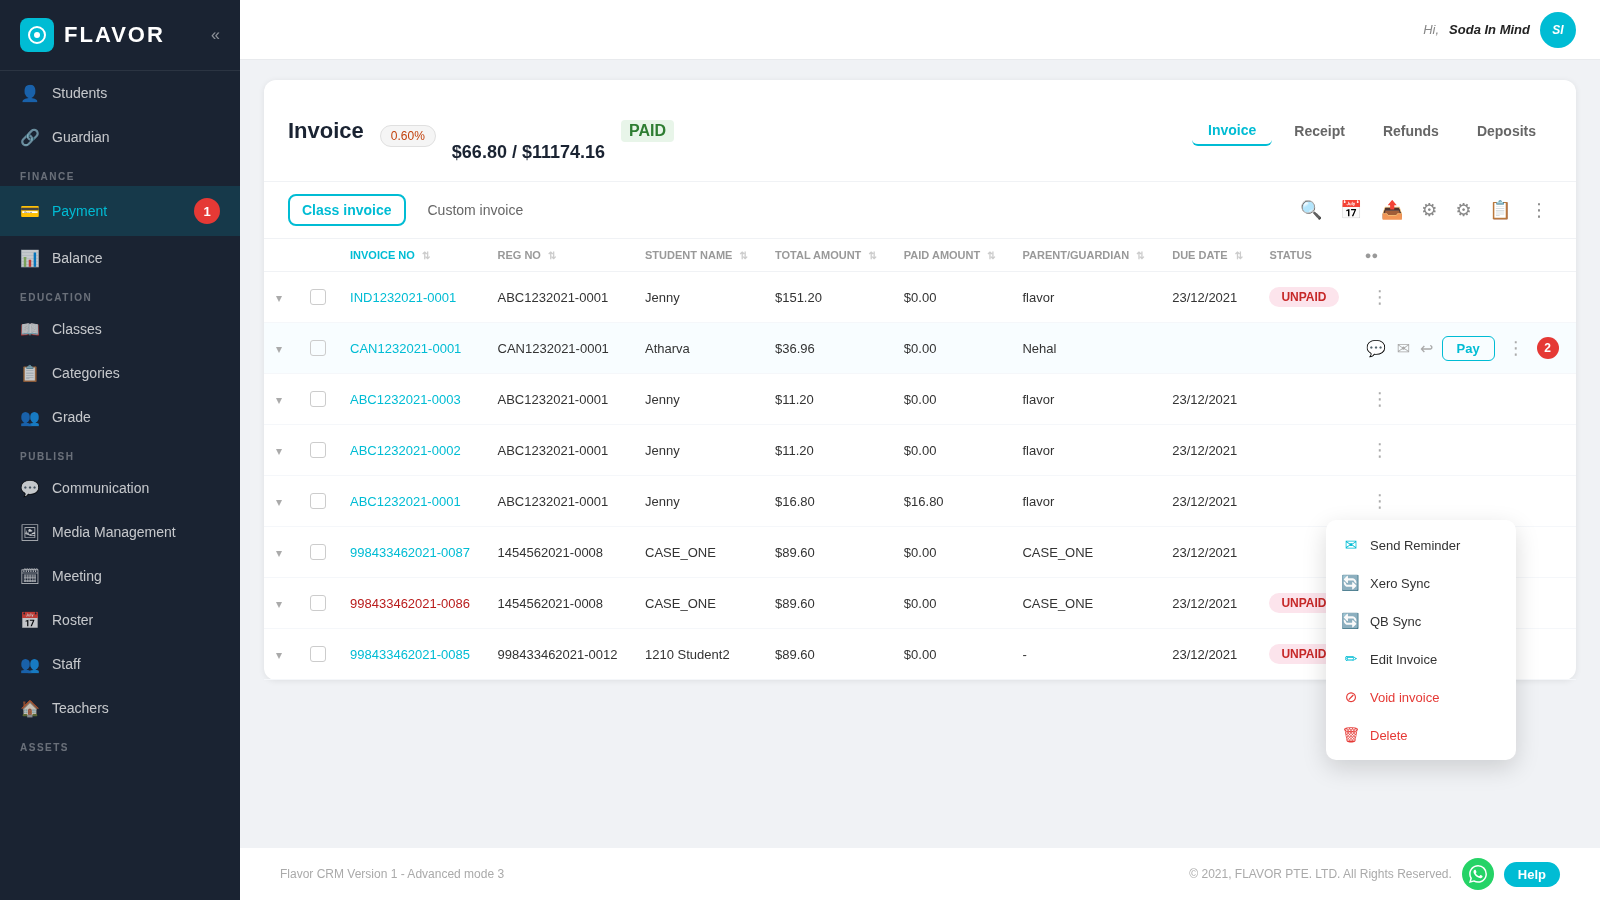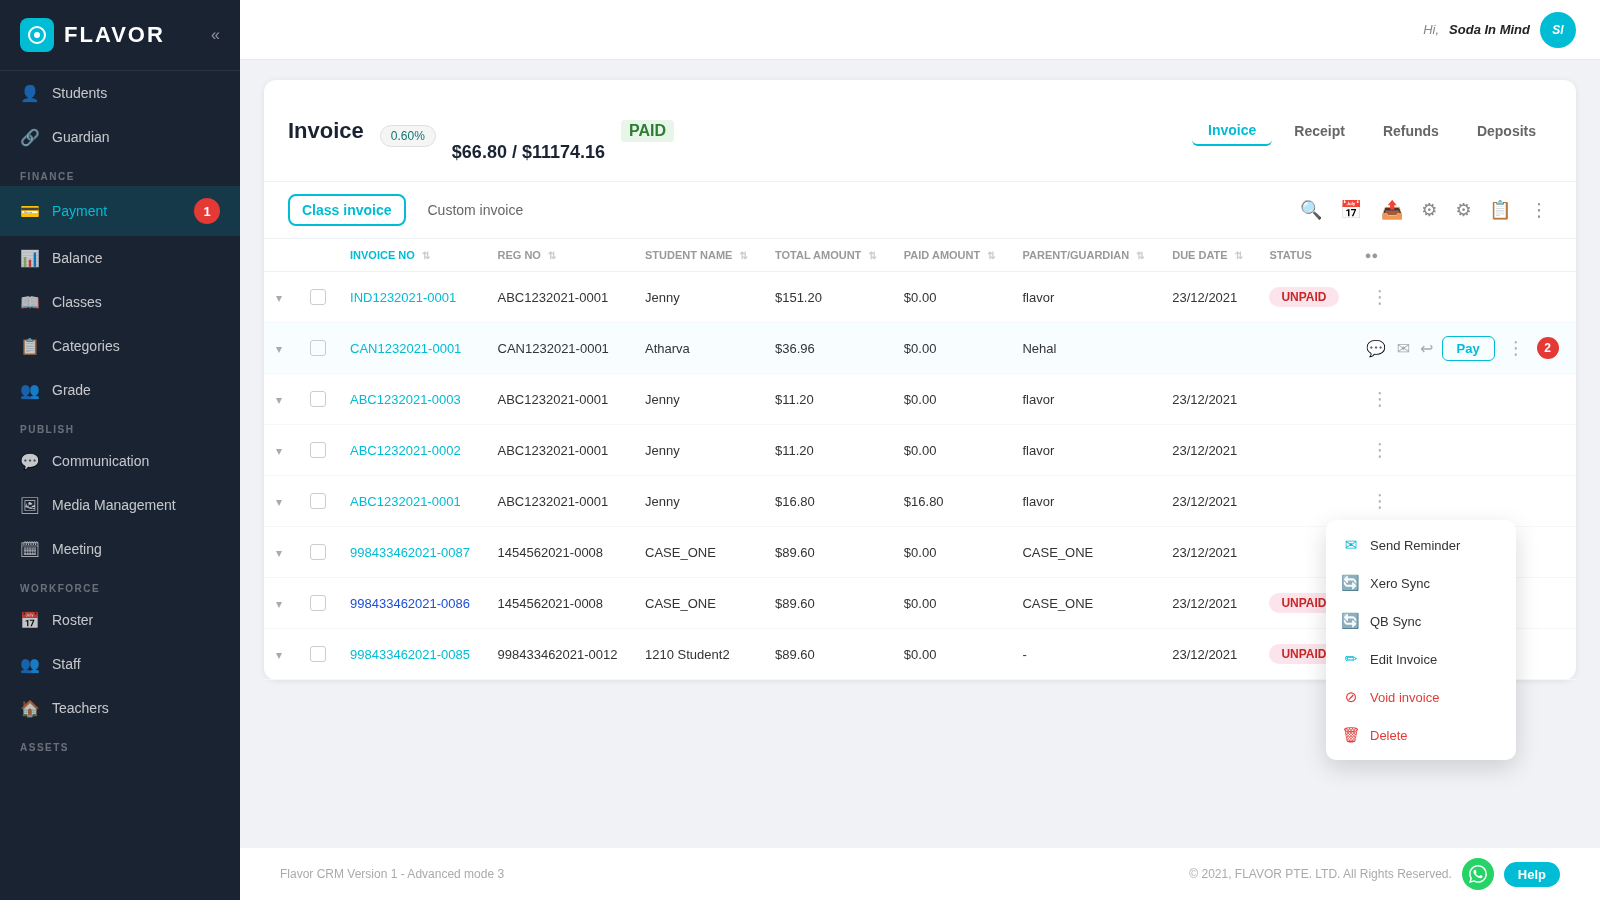--- a/index.html
+++ b/index.html
@@ -30,21 +30,21 @@
 
     
     .content { flex: 1; padding: 20px 24px; overflow: auto; }
 
     
     .invoice-card { background: #fff; border-radius: 12px; overflow: visible; box-shadow: 0 1px 6px rgba(0,0,0,0.08); }
 
     
     .invoice-header { display: flex; align-items: center; gap: 16px; padding: 18px 24px; border-bottom: 1px solid #f0f2f5; }
     .invoice-title { font-size: 22px; font-weight: 700; color: #1a2332; }
-    .percent-badge { background: #f5f5f5; border: 1px solid #e0e0e0; border-radius: 20px; padding: 3px 10px; font-size: 12px; color: #0f766e; margin-top: 10px; }
+    .percent-badge { background: #f5f5f5; border: 1px solid #e0e0e0; border-radius: 20px; padding: 3px 10px; font-size: 12px; color: #c2410c; margin-top: 10px; }
     .amount-text { font-size: 18px; font-weight: 700; color: #1a2332; margin-top: 44px; }
     .paid-badge { background: #e8f5e9; color: #2e7d32; border-radius: 4px; padding: 2px 8px; font-size: 16px; font-weight: 600; }
     .invoice-tabs-right { margin-left: auto; display: flex; gap: 6px; }
     .inv-tab { padding: 6px 16px; border-radius: 6px; font-size: 14px; font-weight: 600; cursor: pointer; color: #666; border: none; background: transparent; }
     .inv-tab.active { color: #00bcd4; border-bottom: 2px solid #00bcd4; }
 
     
     .tab-row { display: flex; align-items: center; padding: 12px 24px; border-bottom: 1px solid #f0f2f5; gap: 8px; }
     .class-invoice-tab { color: #00bcd4; font-weight: 600; font-size: 14px; padding: 6px 12px; border-radius: 8px; border: 2px solid #00bcd4; cursor: pointer; background: transparent; }
     .custom-invoice-tab { color: #666; font-weight: 500; font-size: 14px; padding: 6px 12px; border-radius: 8px; border: 2px solid transparent; cursor: pointer; background: transparent; }
@@ -112,20 +112,21 @@
   <div class="sidebar-item active">
     <span class="icon">💳</span>
     <span class="label">Payment</span>
     <div class="badge-red num-badge badge-1">1</div>
   </div>
   <div class="sidebar-item">
     <span class="icon">📊</span>
     <span class="label">Balance</span>
   </div>
 
+  <div class="sidebar-section">Education</div>
   <div class="sidebar-item">
     <span class="icon">📖</span>
     <span class="label">Classes</span>
   </div>
   <div class="sidebar-item">
     <span class="icon">📋</span>
     <span class="label">Categories</span>
   </div>
   <div class="sidebar-item">
     <span class="icon">👥</span>
@@ -139,21 +140,20 @@
   </div>
   <div class="sidebar-item">
     <span class="icon">🖼</span>
     <span class="label">Media Management</span>
   </div>
   <div class="sidebar-item">
     <span class="icon">🗓</span>
     <span class="label">Meeting</span>
   </div>
 
-  <div class="sidebar-section">Workforce</div>
   <div class="sidebar-item">
     <span class="icon">📅</span>
     <span class="label">Roster</span>
   </div>
   <div class="sidebar-item">
     <span class="icon">👥</span>
     <span class="label">Staff</span>
   </div>
   <div class="sidebar-item">
     <span class="icon">🏠</span>
@@ -373,21 +373,21 @@
       </div>
               </td>
   </tr>
             <tr>
     <td>
       <span class="row-expand">▾</span>
     </td>
     <td>
       <div class="row-checkbox"></div>
     </td>
-    <td style="color:#1d4ed8;font-weight:500;">998433462021-0086</td>
+    <td style="color:#b91c1c;font-weight:500;">998433462021-0086</td>
     <td>1454562021-0008</td>
     <td>CASE_ONE</td>
     <td>$89.60</td>
     <td>$0.00</td>
     <td>CASE_ONE</td>
     <td>23/12/2021</td>
     <td><span class="unpaid-badge">UNPAID</span></td>
     <td>
       <div class="row-actions">
         <span class="three-dot">⋮</span>

